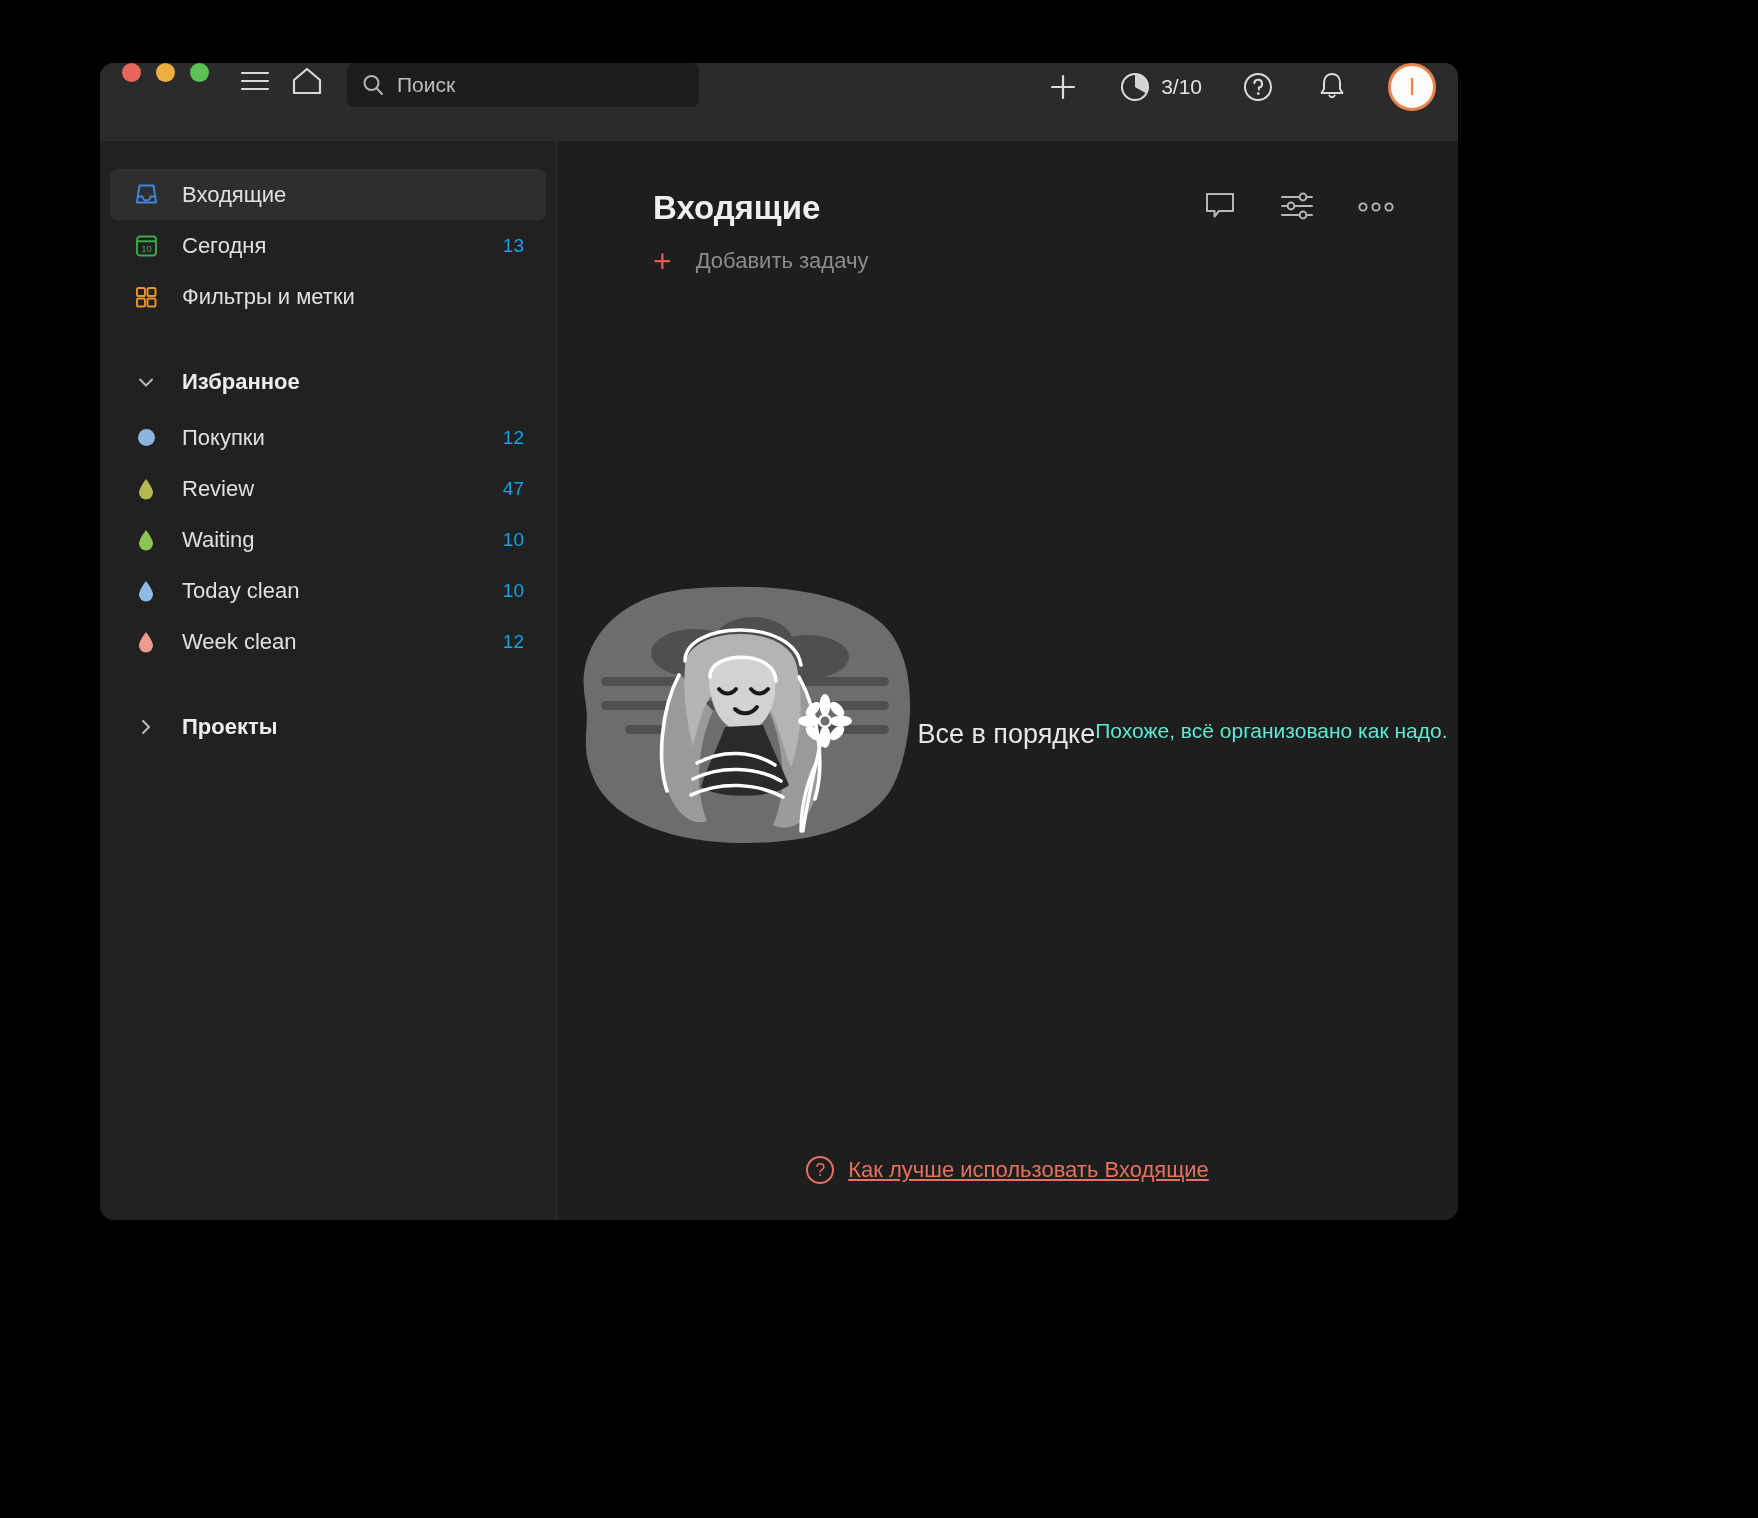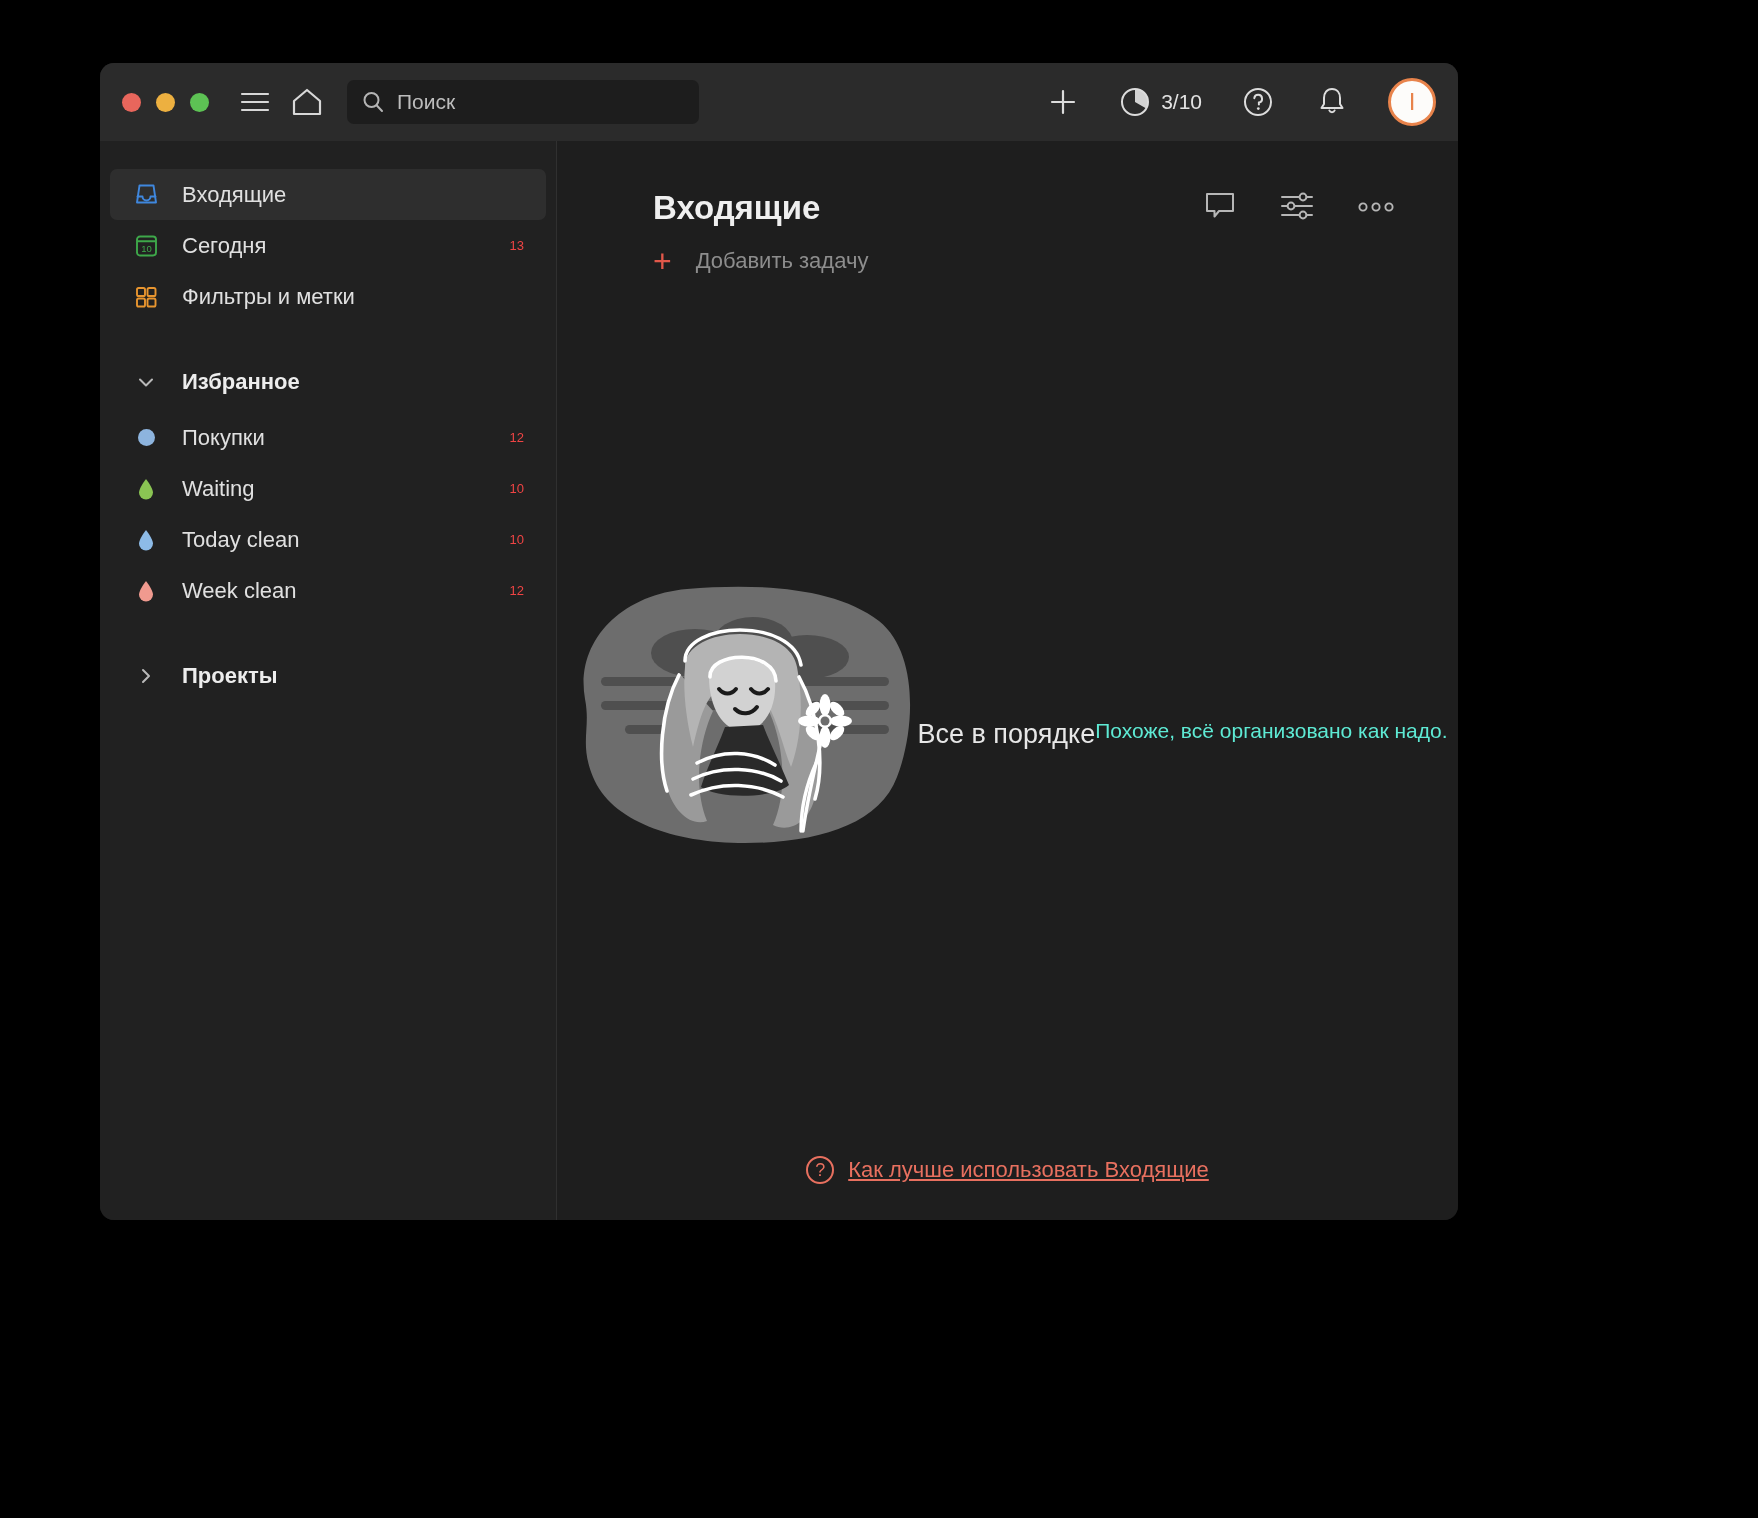--- a/index.html
+++ b/index.html
@@ -17,21 +17,21 @@
     border-radius: 14px;
     overflow: hidden;
     display: flex;
     flex-direction: column;
   }
   
   .titlebar {
     height: 78px;
     background: #2b2b2b;
     display: flex;
-    align-items: center;
+    align-items: flex-start;
     padding: 0 22px 0 22px;
     flex: 0 0 78px;
   }
   .traffic { display: flex; align-items: center; gap: 15px; margin-right: 28px; }
   .dot { width: 19px; height: 19px; border-radius: 50%; }
   .dot.red { background: #e8665c; }
   .dot.yellow { background: #edb040; }
   .dot.green { background: #5dc254; }
 
   .ticon {
@@ -78,21 +78,21 @@
     height: 51px;
     margin: 0 10px;
     padding: 0 22px;
     display: flex; align-items: center;
     border-radius: 7px;
     cursor: default;
   }
   .nav-item.active { background: #2e2e2e; }
   .nav-ico { width: 28px; display: flex; align-items: center; justify-content: center; margin-right: 22px; }
   .nav-label { color: #e0e0e0; font-size: 22px; flex: 1; }
-  .nav-count { color: #ef4444; font-size: 13px; }
+  .nav-count { color: #0ea5e9; font-size: 19px; }
 
   .section-head {
     height: 52px;
     margin: 34px 10px 4px 10px;
     padding: 0 22px;
     display: flex; align-items: center;
   }
   .section-head .chev { width: 28px; margin-right: 22px; display:flex; align-items:center; justify-content:center; color:#b9b9b9; }
   .section-title { color: #ededed; font-size: 22px; font-weight: bold; }
 
@@ -268,20 +268,29 @@
       </div>
 
       <div class="proj-item">
         <span class="proj-ico">
           <span class="bullet" style="background:#8db4de"></span>
         </span>
         <span class="nav-label">Покупки</span>
         <span class="nav-count">12</span>
       </div>
 
+      <div class="proj-item">
+        <span class="proj-ico">
+          <svg class="drop" viewBox="0 0 18 22">
+            <path d="M9 1 C9 1 16 10 16 14.6 A7 7 0 0 1 2 14.6 C2 10 9 1 9 1 Z" fill="#b5b84f"></path>
+          </svg>
+        </span>
+        <span class="nav-label">Review</span>
+        <span class="nav-count">47</span>
+      </div>
 
       <div class="proj-item">
         <span class="proj-ico">
           <svg class="drop" viewBox="0 0 18 22">
             <path d="M9 1 C9 1 16 10 16 14.6 A7 7 0 0 1 2 14.6 C2 10 9 1 9 1 Z" fill="#8ac453"></path>
           </svg>
         </span>
         <span class="nav-label">Waiting</span>
         <span class="nav-count">10</span>
       </div>

